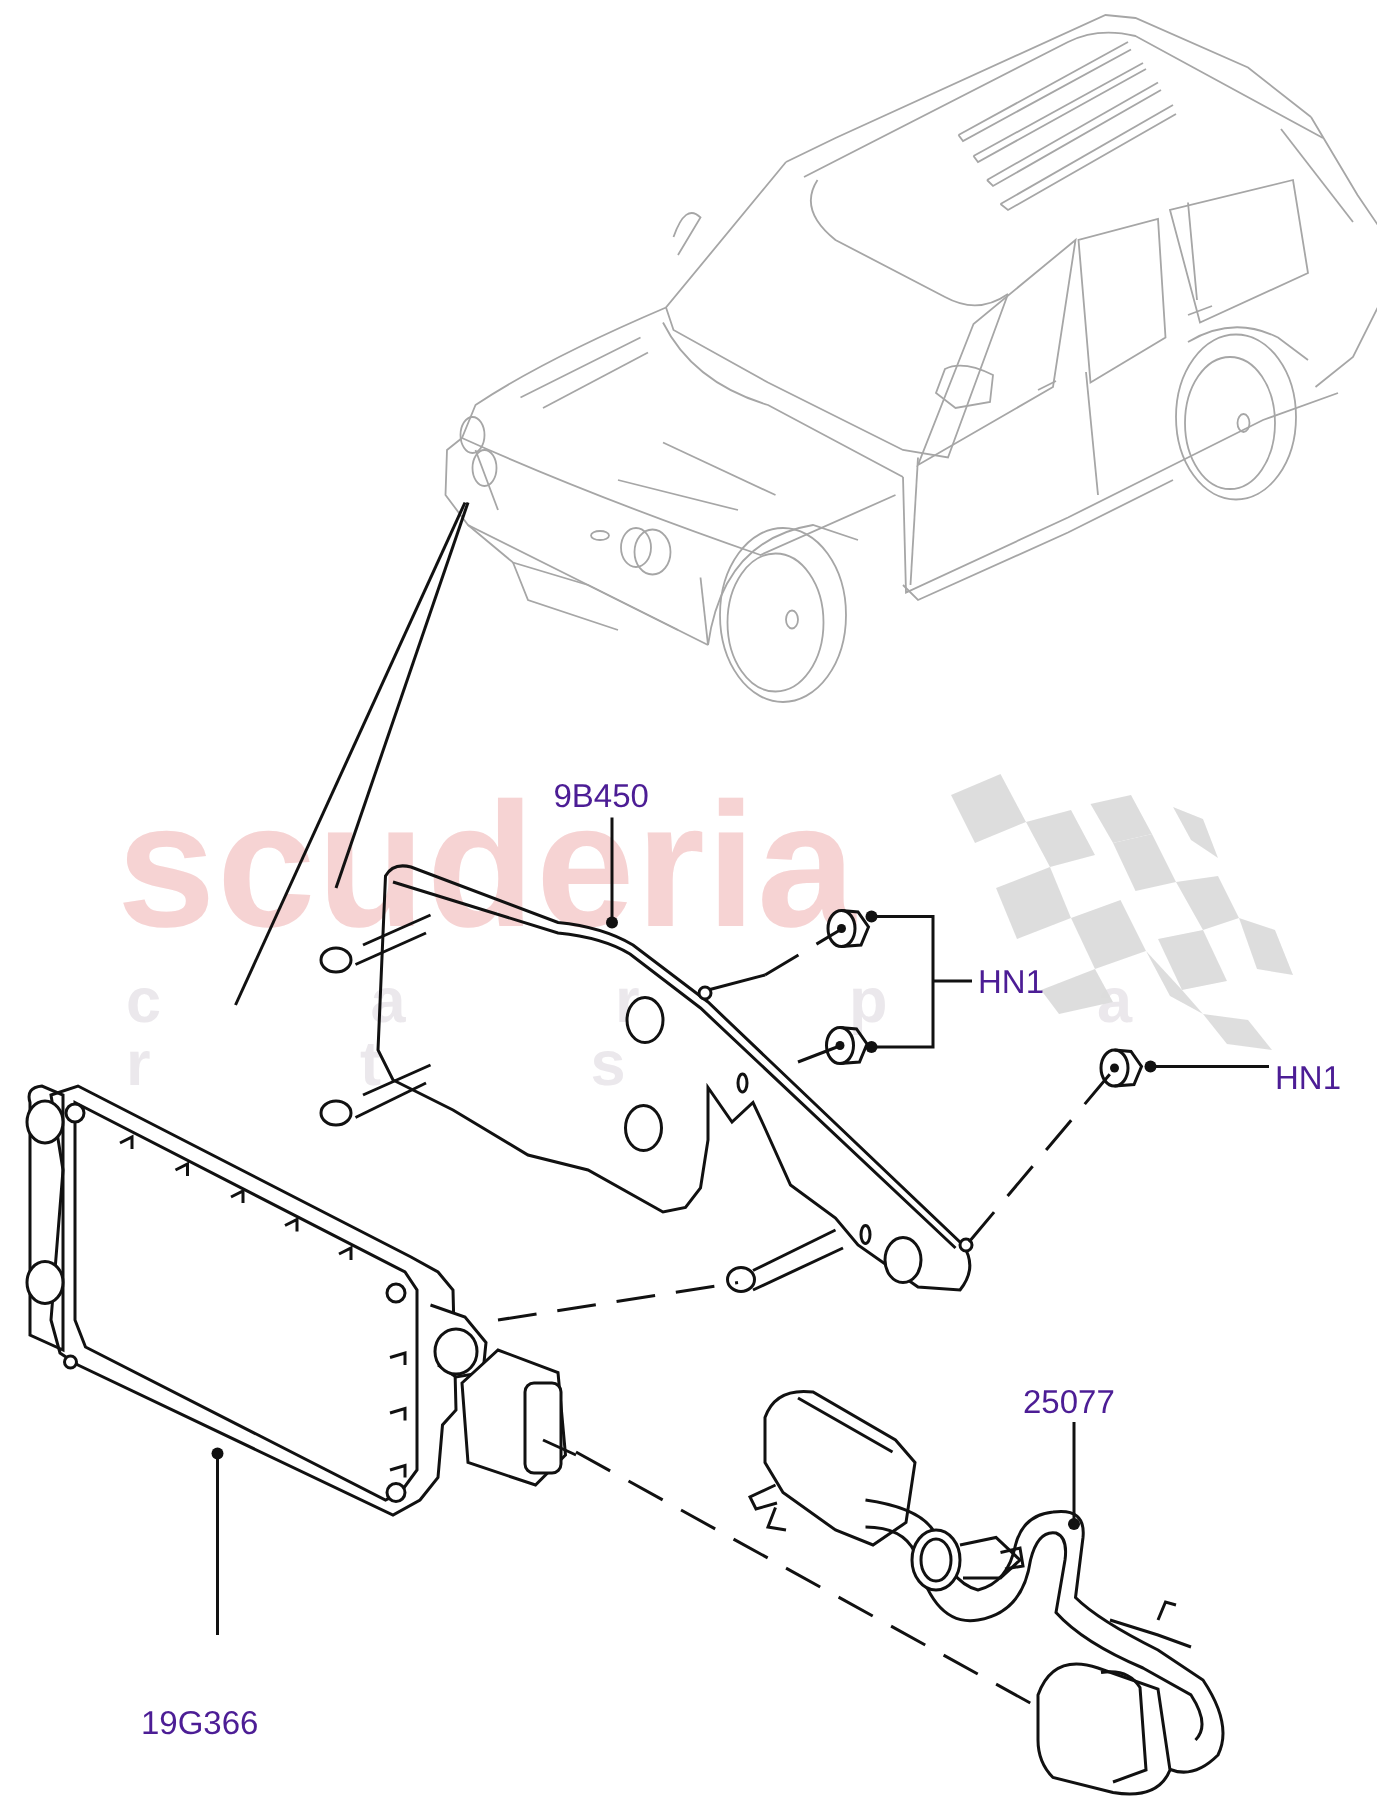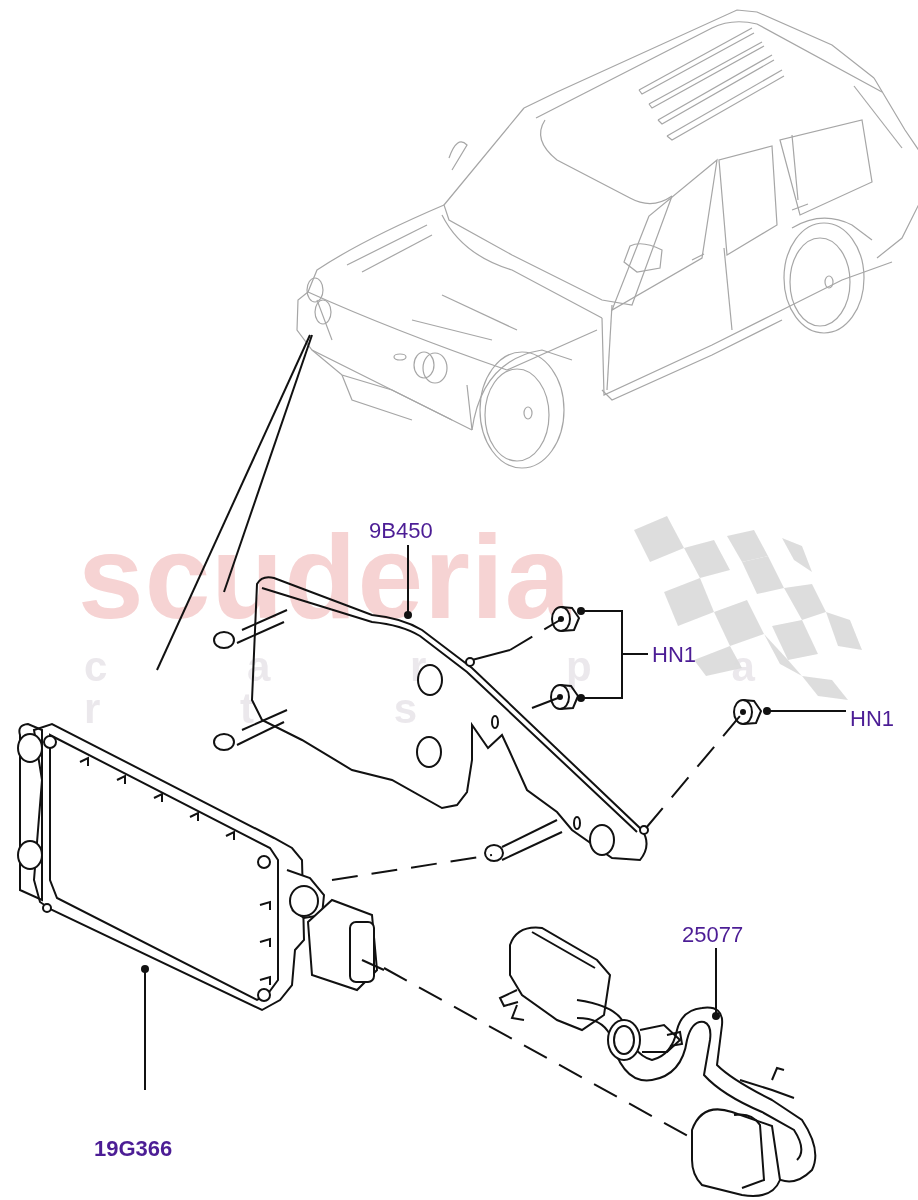--- a/index.html
+++ b/index.html
@@ -231,15 +231,15 @@
       <circle cx="704" cy="1016" r="4" fill="#111"></circle>
       <line class="lead" x1="133" y1="970" x2="133" y2="1090"></line>
       <circle cx="133" cy="969" r="4" fill="#111"></circle>
     </g>
   </svg>
 
   <div class="callout" style="left:357px; top:520px;">9B450</div>
   <div class="callout" style="left:640px; top:644px;">HN1</div>
   <div class="callout" style="left:838px; top:708px;">HN1</div>
   <div class="callout" style="left:670px; top:924px;">25077</div>
-  <div class="callout" style="left:82px; top:1138px;font-weight:bold;">19G366</div>
+  <div class="callout" style="left:82px; top:1138px;">19G366</div>
 
 </div>
 
 </body></html>

